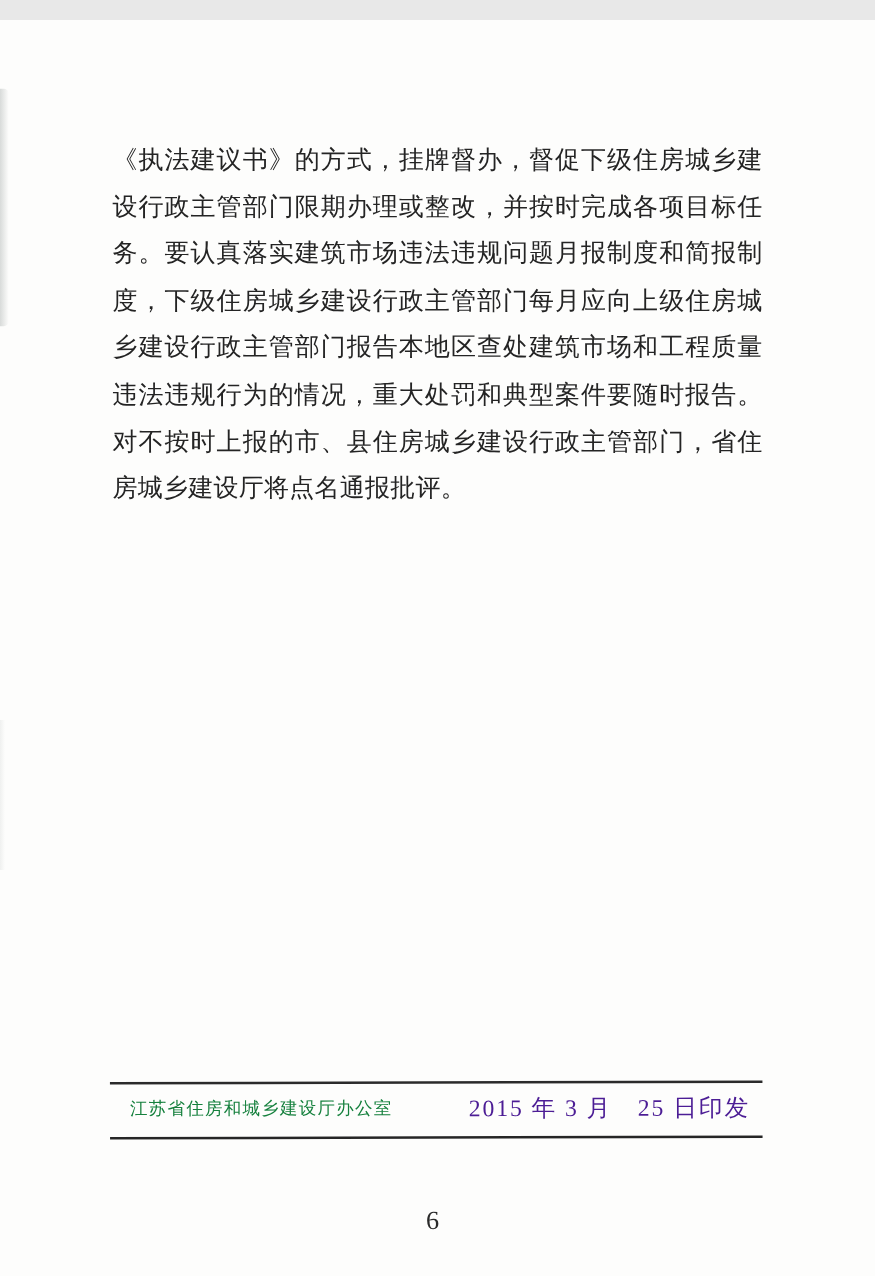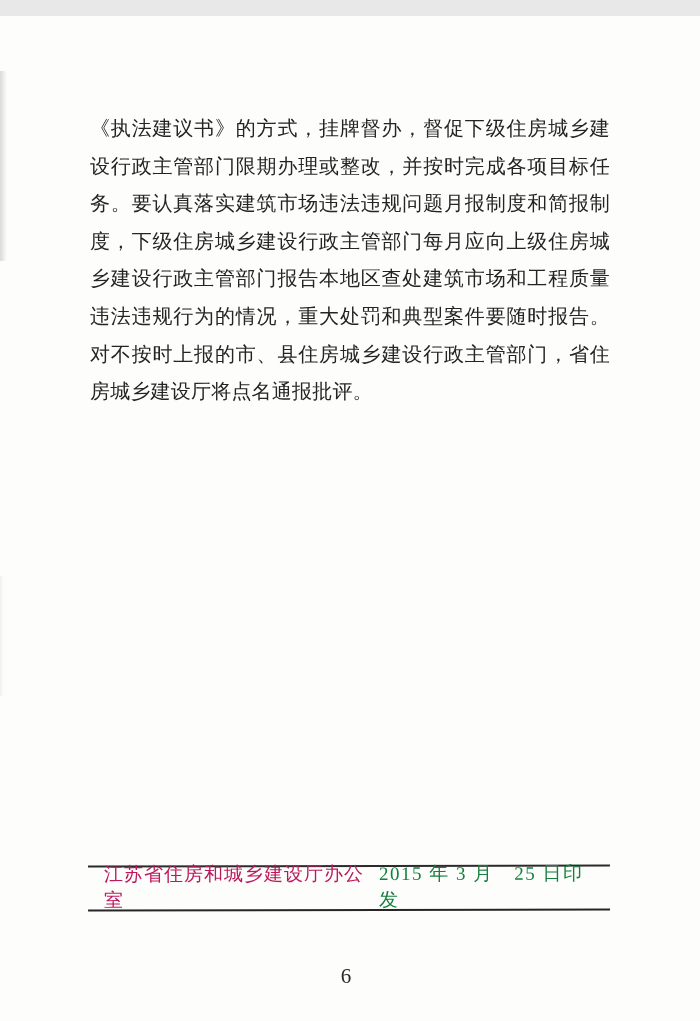--- a/index.html
+++ b/index.html
@@ -70,28 +70,28 @@
     border-bottom: 2px solid #262626;
     box-sizing: border-box;
     height: 46px;
     display: flex;
     align-items: center;
     justify-content: space-between;
     padding: 2px 10px 4px 16px;
     transform: rotate(-0.12deg);
   }
   .colophon .issuer {
-    font-size: 19px;
+    font-size: 14px;
     letter-spacing: 1px;
-    color: #be185d;
+    color: #15803d;
   }
   .colophon .print-date {
     font-size: 19px;
     letter-spacing: 1.5px;
-    color: #15803d;
+    color: #4c1d95;
   }
   .page-number {
     position: absolute;
     left: 0;
     top: 948px;
     width: 692px;
     text-align: center;
     font-size: 21px;
     color: #2a2a2a;
     font-family: "Liberation Serif", "DejaVu Serif", serif;

